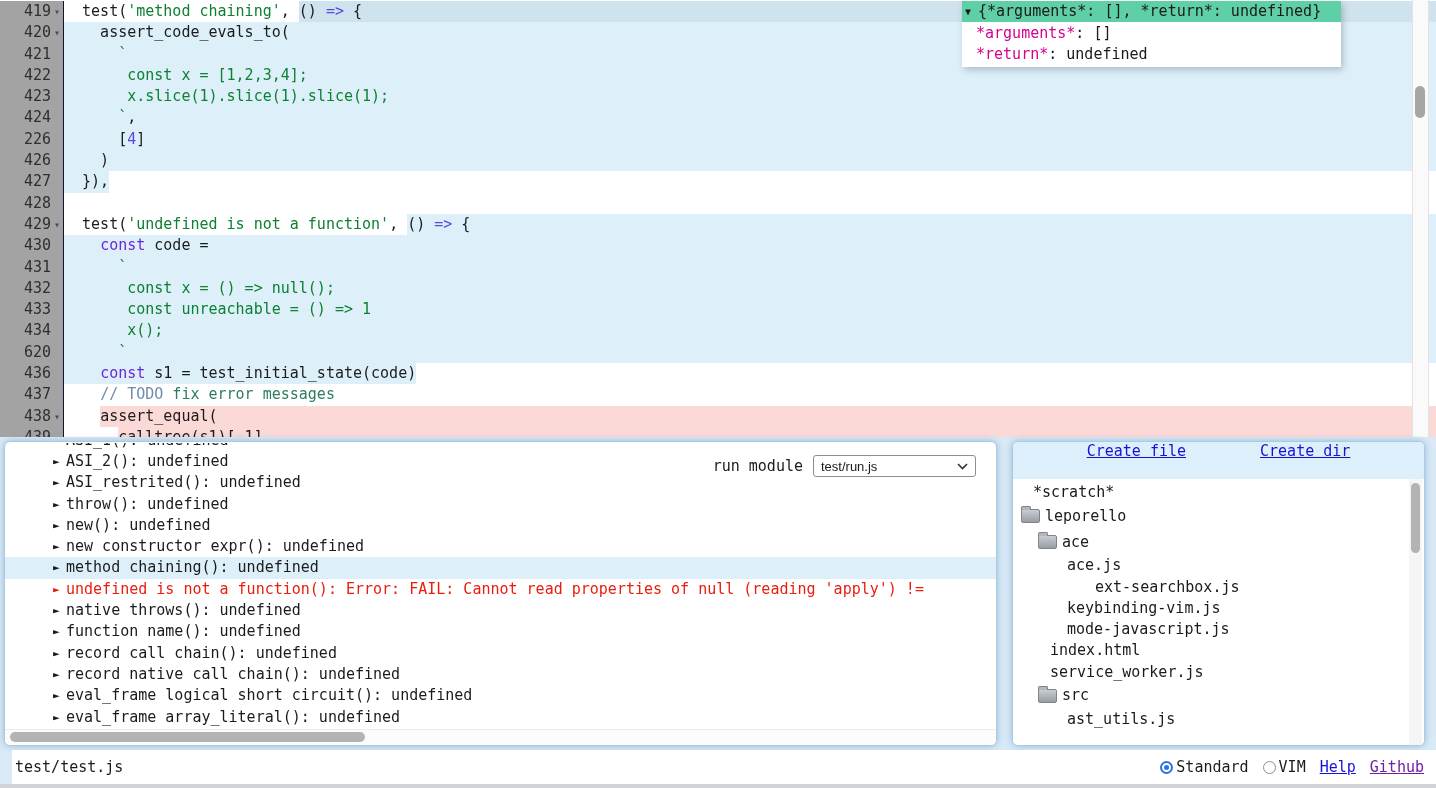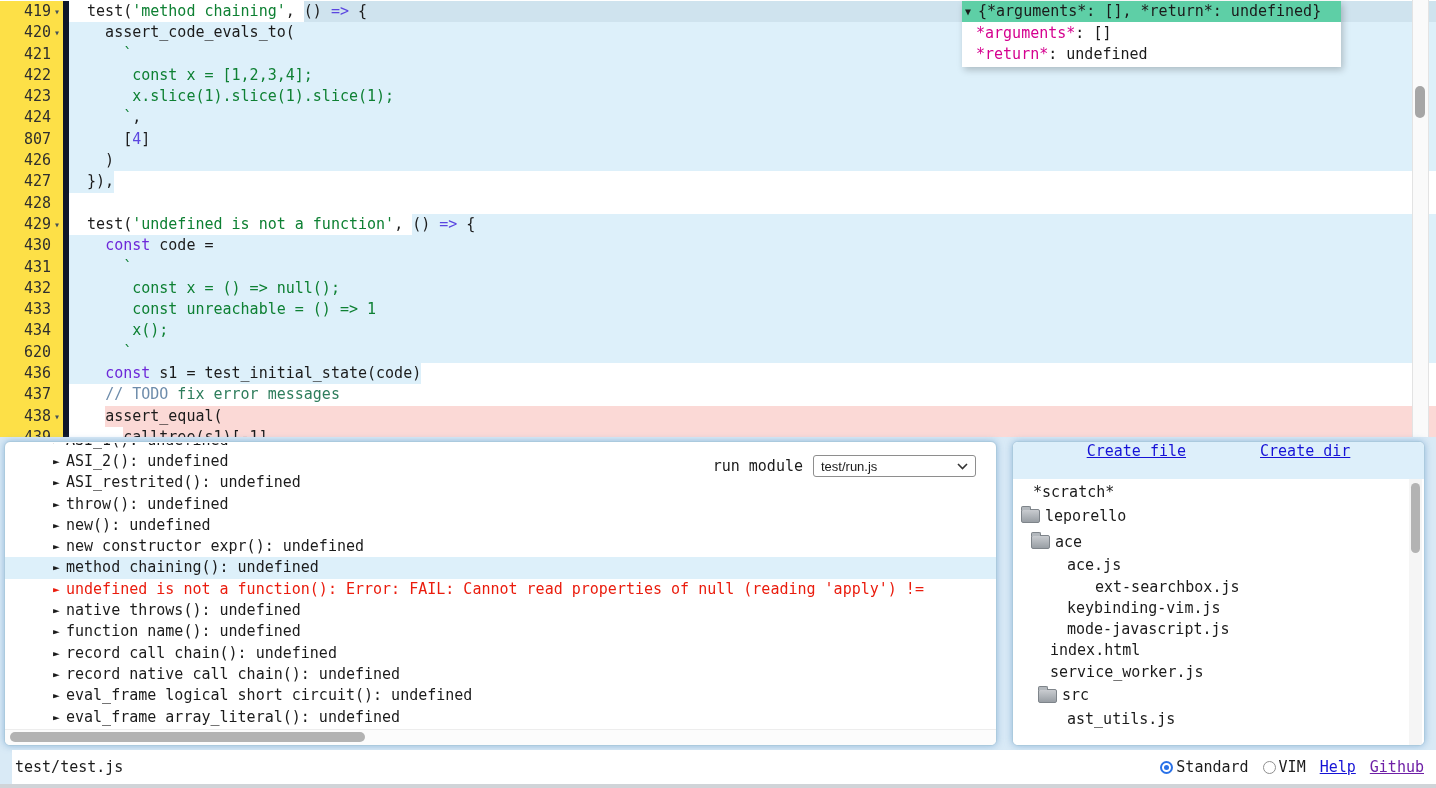--- a/index.html
+++ b/index.html
@@ -3,21 +3,21 @@
 <meta charset="utf-8">
 <style>
   html,body{margin:0;padding:0;background:#e8eef2;}
   .app{position:relative;width:1436px;height:788px;background:#d9eaf6;overflow:hidden;
        font-family:"DejaVu Sans Mono",monospace;color:#1b1b1b;}
 
   
   .editor{position:absolute;left:0;top:0;width:1436px;height:437px;background:#fff;overflow:hidden;}
   .lines{position:absolute;left:0;top:1px;right:0;}
   .line{display:flex;height:21.3px;}
-  .gutter{flex:0 0 63px;background:#fde047;border-right:6px solid #0f172a;display:flex;
+  .gutter{flex:0 0 63px;background:#a3a3a3;border-right:1px solid #0f172a;display:flex;
           align-items:center;color:#2f2f2f;font:15px/21.3px "DejaVu Sans Mono",monospace;}
   .num{flex:1;text-align:right;}
   .fold{width:12px;text-align:center;font-size:10px;color:#44505a;}
   .fold.hidden{visibility:hidden;}
   .codeline{flex:1;display:flex;white-space:pre;font:15px/21.3px "DejaVu Sans Mono",monospace;overflow:hidden;}
   .seg{display:inline-block;white-space:pre;}
   .main.fill{flex:1 1 auto;}
   .bg-blue{background:#ddf0fa;}
   .bg-blue.shade{background:#cfe3ee;}
   .bg-pink{background:#fbd9d6;}
@@ -130,21 +130,21 @@
         </div>
         <div class="line">
           <div class="gutter">
             <span class="num">424</span>
             <span class="fold hidden">▾</span>
           </div>
           <div class="codeline"><span class="seg main bg-blue fill"><span class="tok-s">      `</span><span class="tok-p">,</span></span></div>
         </div>
         <div class="line">
           <div class="gutter">
-            <span class="num">807</span>
+            <span class="num">226</span>
             <span class="fold hidden">▾</span>
           </div>
           <div class="codeline"><span class="seg main bg-blue fill"><span class="tok-p">      [</span><span class="tok-n">4</span><span class="tok-p">]</span></span></div>
         </div>
         <div class="line">
           <div class="gutter">
             <span class="num">426</span>
             <span class="fold hidden">▾</span>
           </div>
           <div class="codeline"><span class="seg main bg-blue fill"><span class="tok-p">    )</span></span></div>
@@ -291,21 +291,21 @@
   <div class="panel tree-panel">
     <div class="tree-header">
       <a>Create file</a>
       <a>Create dir</a>
     </div>
     <div class="tree-body">
       <div class="tree-track"></div>
       <div class="tree-thumb"></div>
     <div class="t-row" style="padding-left: 20px;"><span class="t-label">*scratch*</span></div>
         <div class="t-row dir" style="padding-left: 8px;"><span class="folder"></span><span class="t-label">leporello</span></div>
-        <div class="t-row dir" style="padding-left: 18px;"><span class="folder"></span><span class="t-label">ace</span></div>
+        <div class="t-row dir" style="padding-left: 25px;"><span class="folder"></span><span class="t-label">ace</span></div>
         <div class="t-row" style="padding-left: 54px;"><span class="t-label">ace.js</span></div>
         <div class="t-row" style="padding-left: 54px; margin-left: 28px;"><span class="t-label">ext-searchbox.js</span></div>
         <div class="t-row" style="padding-left: 54px;"><span class="t-label">keybinding-vim.js</span></div>
         <div class="t-row" style="padding-left: 54px;"><span class="t-label">mode-javascript.js</span></div>
         <div class="t-row" style="padding-left: 37px;"><span class="t-label">index.html</span></div>
         <div class="t-row" style="padding-left: 37px;"><span class="t-label">service_worker.js</span></div>
         <div class="t-row dir" style="padding-left: 25px;"><span class="folder"></span><span class="t-label">src</span></div>
         <div class="t-row" style="padding-left: 54px;"><span class="t-label">ast_utils.js</span></div>
       </div>
   </div>

